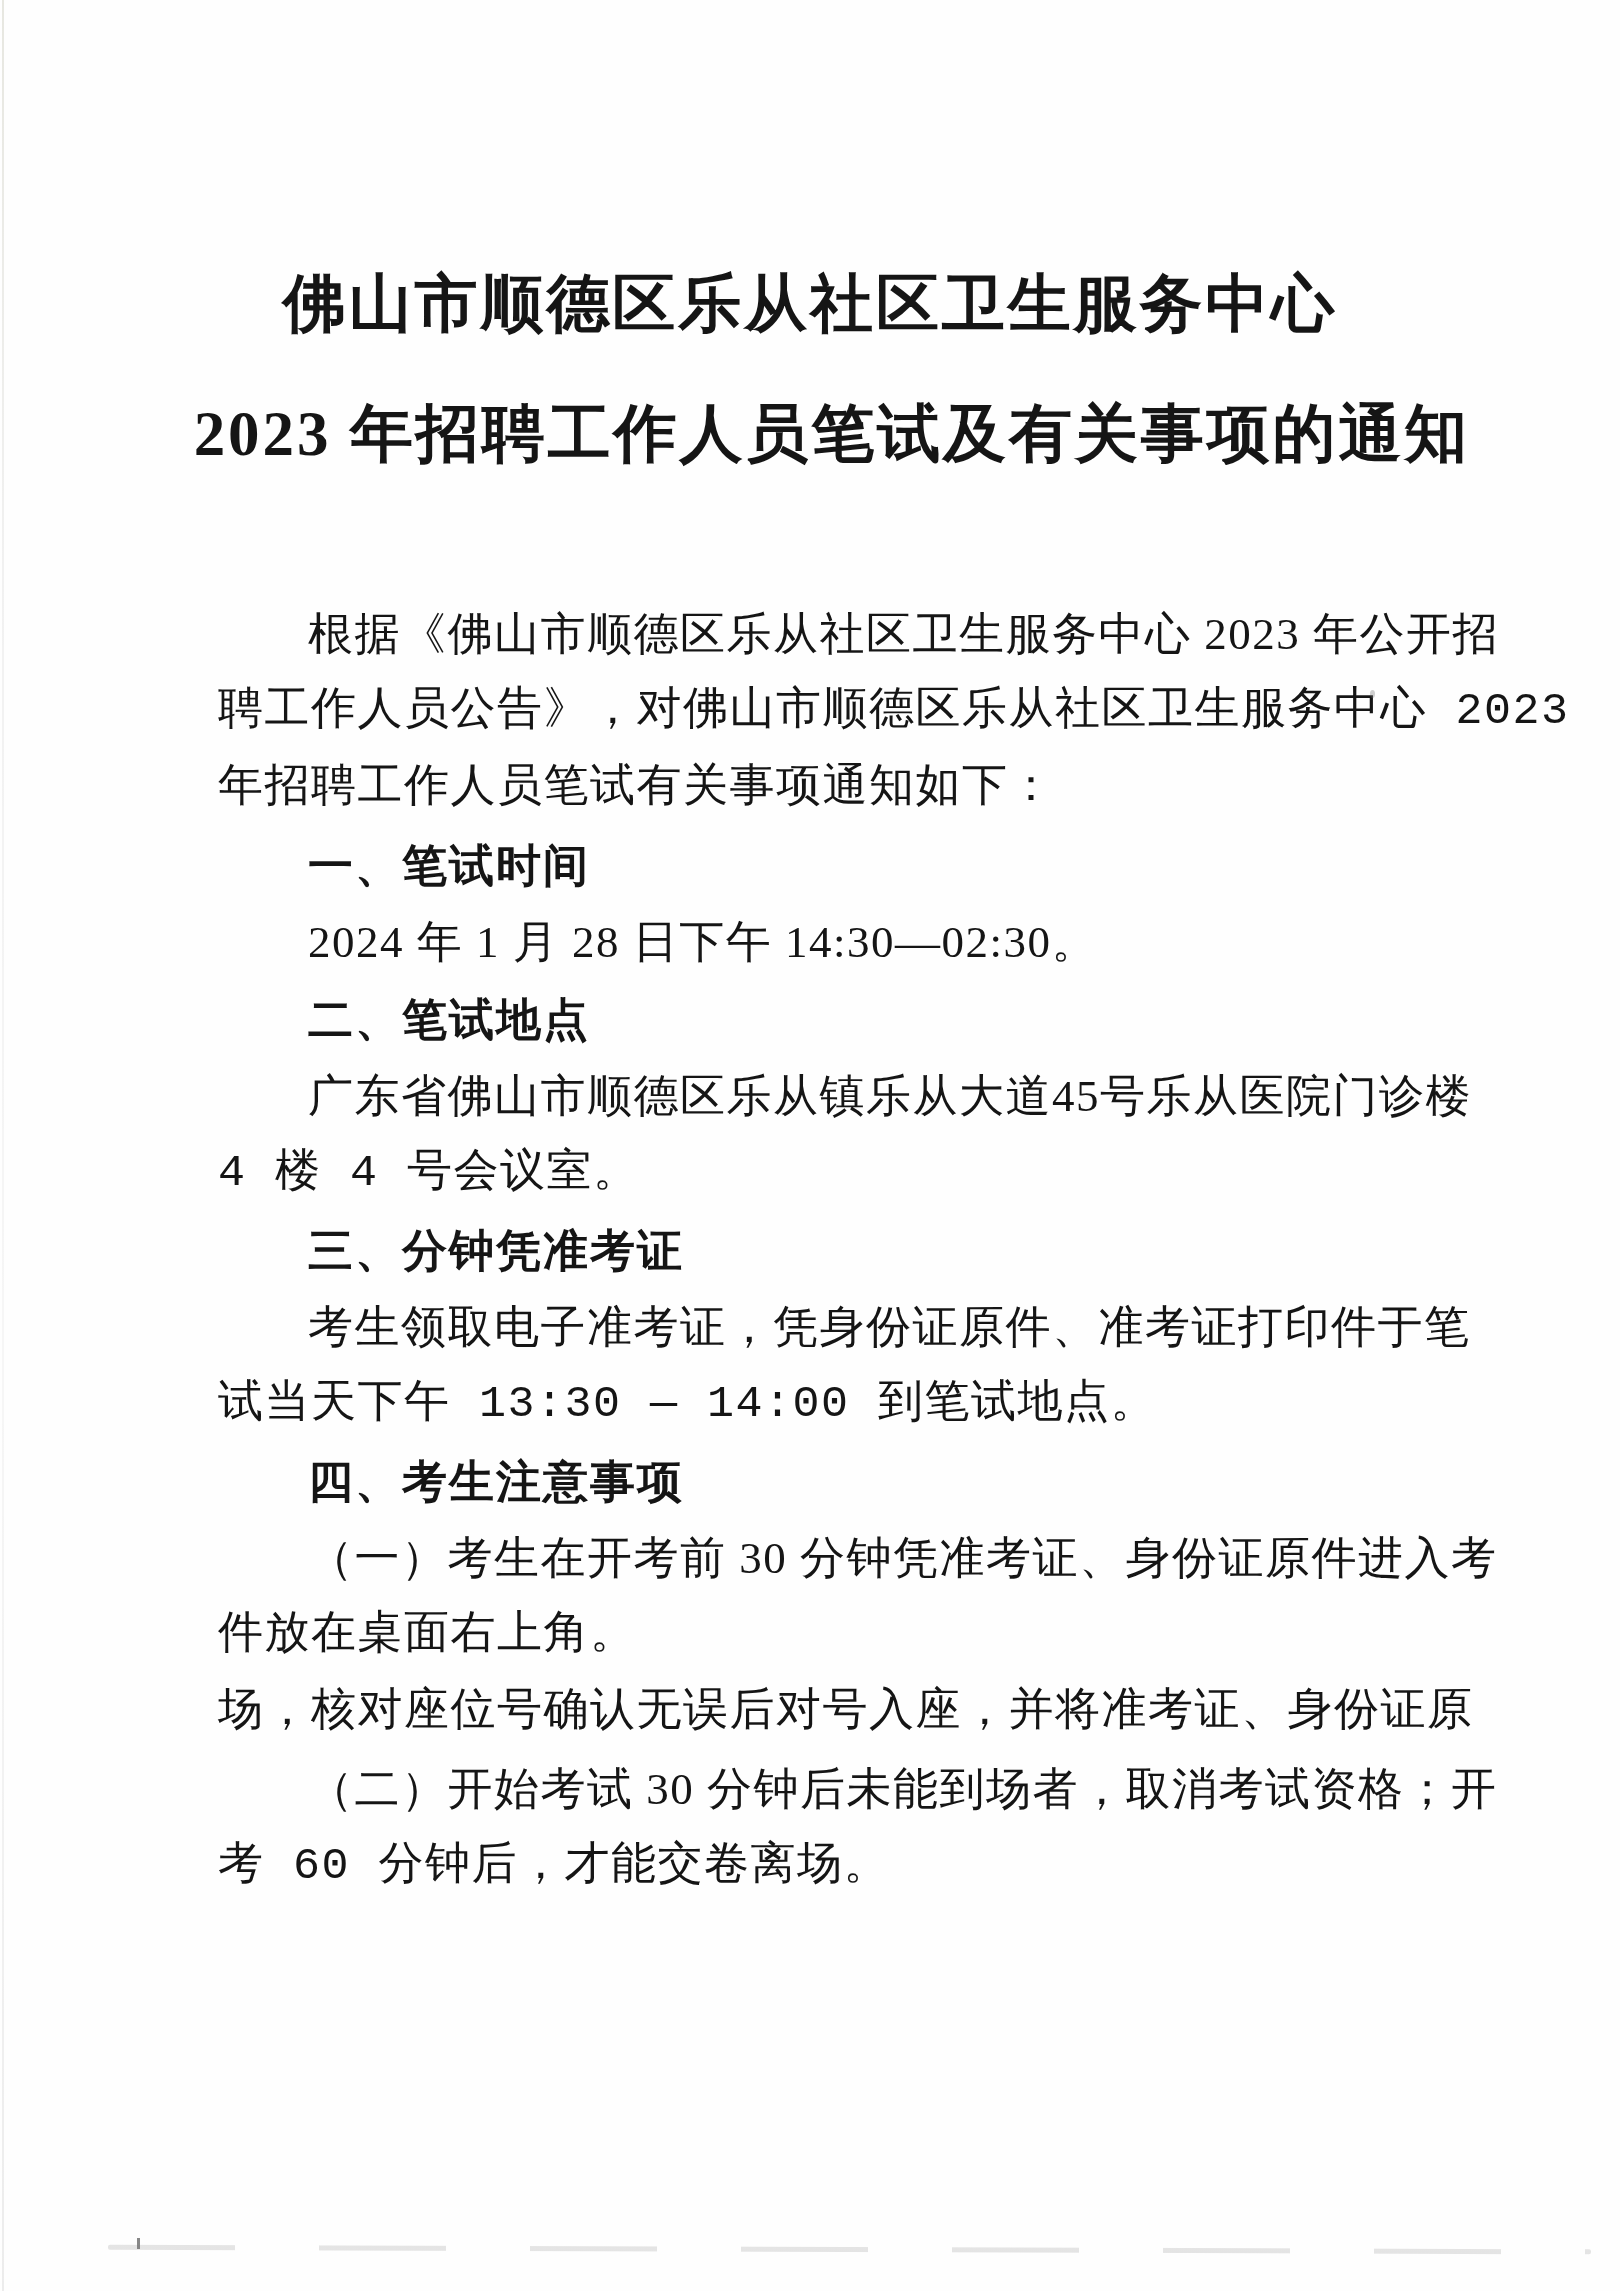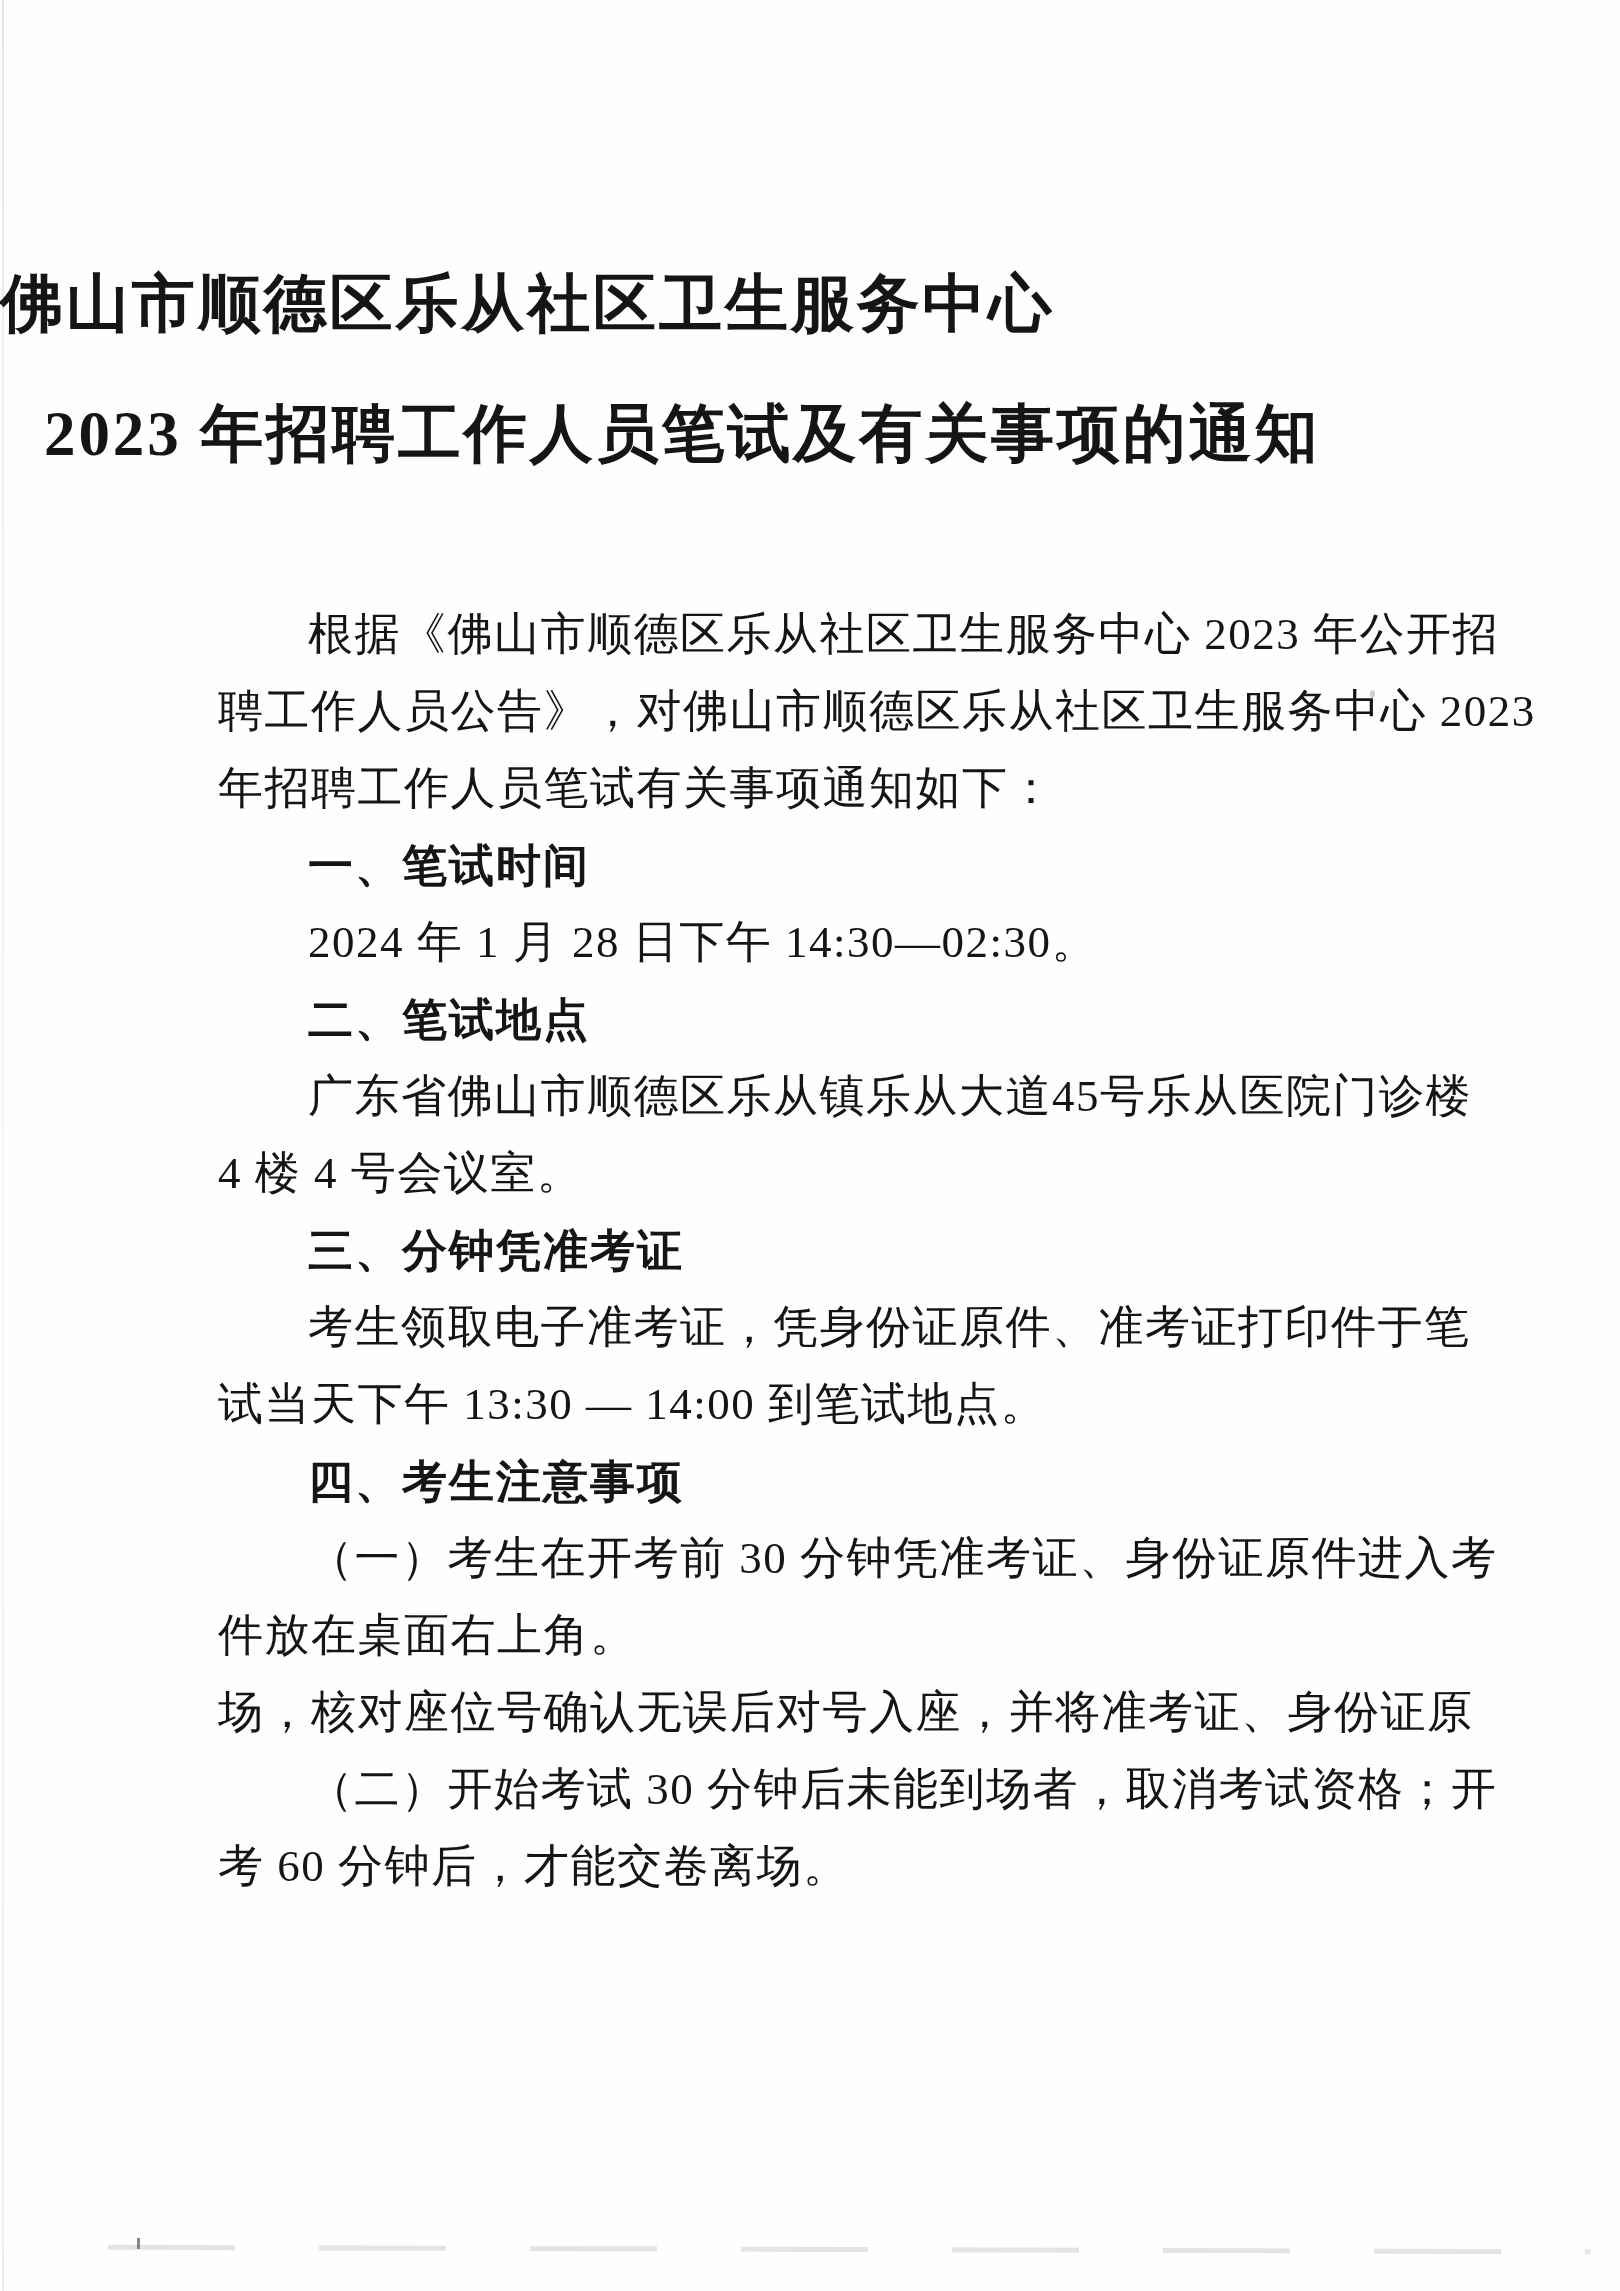--- a/index.html
+++ b/index.html
@@ -13,21 +13,21 @@
     height: 2292px;
     margin: 0 auto;
     background: #fefefe;
     color: #151515;
     overflow: hidden;
     font-family: "Liberation Serif", "DejaVu Serif", serif;
   }
   
   .doc-title {
     margin: 0;
-    text-align: left;
+    text-align: center;
     font-size: 63px;
     line-height: 74px;
     font-weight: 700;
     letter-spacing: 2.9px;
     font-family: "Liberation Serif", "DejaVu Serif", serif;
     white-space: nowrap;
   }
   .doc-title.first { margin-top: 267px; }
   .doc-title.second { margin-top: 56px; margin-left: 44px; }
 
@@ -37,21 +37,21 @@
     width: 1216px;
     font-size: 45px;
     line-height: 77px;
     letter-spacing: 1.5px;
   }
   .line {
     white-space: nowrap;
     overflow: visible;
   }
   .line.indent { text-indent: 90px; }
-  .line.flush { text-indent: 0; }
+  .line.flush { text-indent: 0; font-family: Liberation Mono, monospace; }
   .line.heading {
     text-indent: 90px;
     font-weight: 700;
     font-family: "Liberation Sans", "DejaVu Sans", sans-serif;
     letter-spacing: 2px;
   }
 
   
   .scan-left-line {
     position: absolute;

